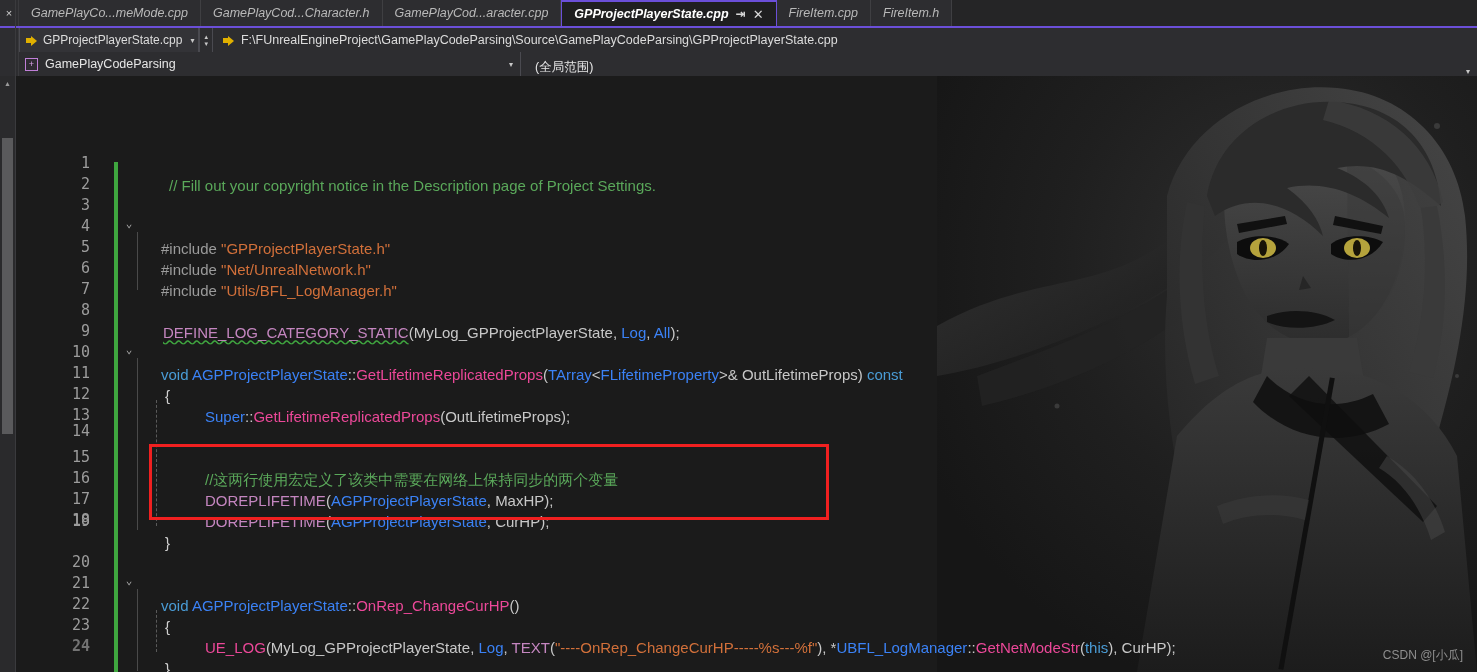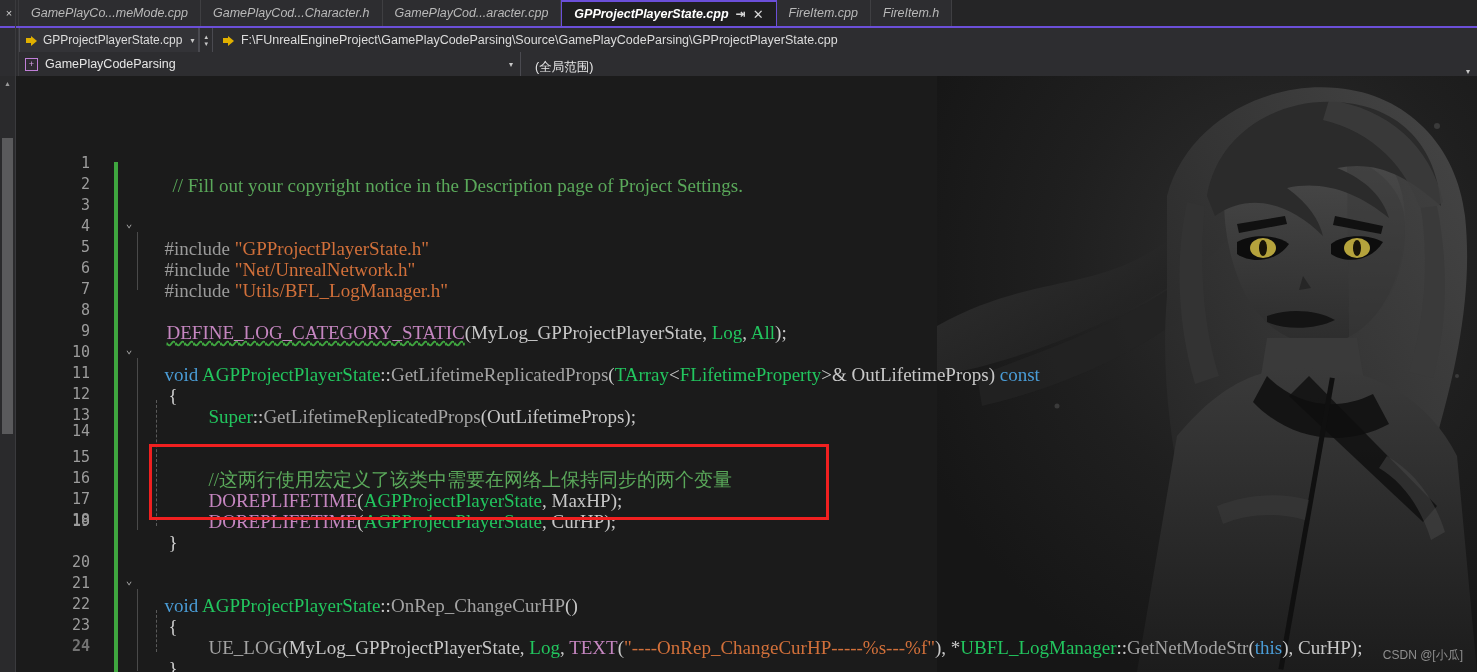--- a/index.html
+++ b/index.html
@@ -132,36 +132,36 @@
     font-size:15px;color:#9c9c9c;
   }
   .gutter-num.cur{color:#737373;font-weight:bold;}
 
   .changebar{
     position:absolute;left:98px;top:86px;width:4px;height:540px;background:#3fa63f;
   }
 
   .line{
     position:absolute;left:110px;
-    font-family:Liberation Serif, serif;
-    font-size:19px;white-space:pre;line-height:21px;
+    font-family:Liberation Sans, sans-serif;
+    font-size:15px;white-space:pre;line-height:21px;
   }
   .fold{position:absolute;width:12px;text-align:center;color:#b0b0b0;
     font-family:"DejaVu Sans Mono",monospace;font-size:11px;}
   .guide{position:absolute;width:1px;background:#4a4a4a;}
   .guide.dashed{background:none;border-left:1px dashed #5a5a5a;}
 
   
   .c-comment{color:#5aa85a;}
   .c-pre{color:#9b9b9b;}
   .c-str{color:#d2703a;}
   .c-macro{color:#c586c0;}
   .c-kw{color:#4a9cd6;}
-  .c-type{color:#22c55e;}
-  .c-fn{color:#a3a3a3;}
+  .c-type{color:#3b82f6;}
+  .c-fn{color:#ec4899;}
   .c-id{color:#c8c8c8;}
   .c-punct{color:#d0d0d0;}
   .squiggle{
     text-decoration:underline wavy #3fa63f;
     text-decoration-skip-ink:none;
   }
 
   .redbox{
     position:absolute;left:133px;top:368px;width:680px;height:76px;
     border:3px solid #f02020;box-sizing:border-box;pointer-events:none;

